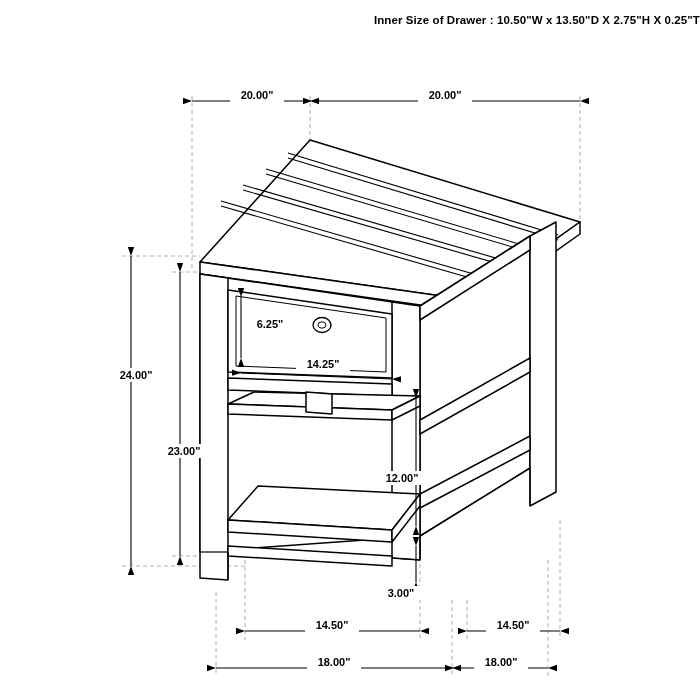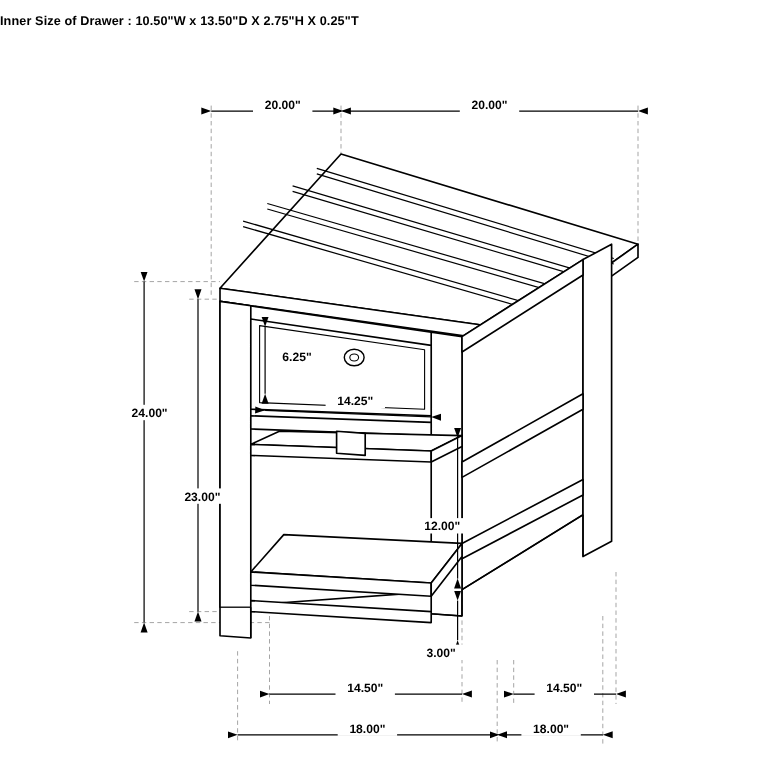--- a/index.html
+++ b/index.html
@@ -18,21 +18,21 @@
   #stage {
     position: relative;
     width: 700px;
     height: 700px;
   }
   #title {
     position: absolute;
     top: 14px;
     left: 0;
     width: 700px;
-    text-align: left;
+    text-align: right;
     font-size: 11.5px;
     font-weight: bold;
     letter-spacing: 0.1px;
   }
   svg#drawing {
     position: absolute;
     top: 0;
     left: 0;
     width: 700px;
     height: 700px;

